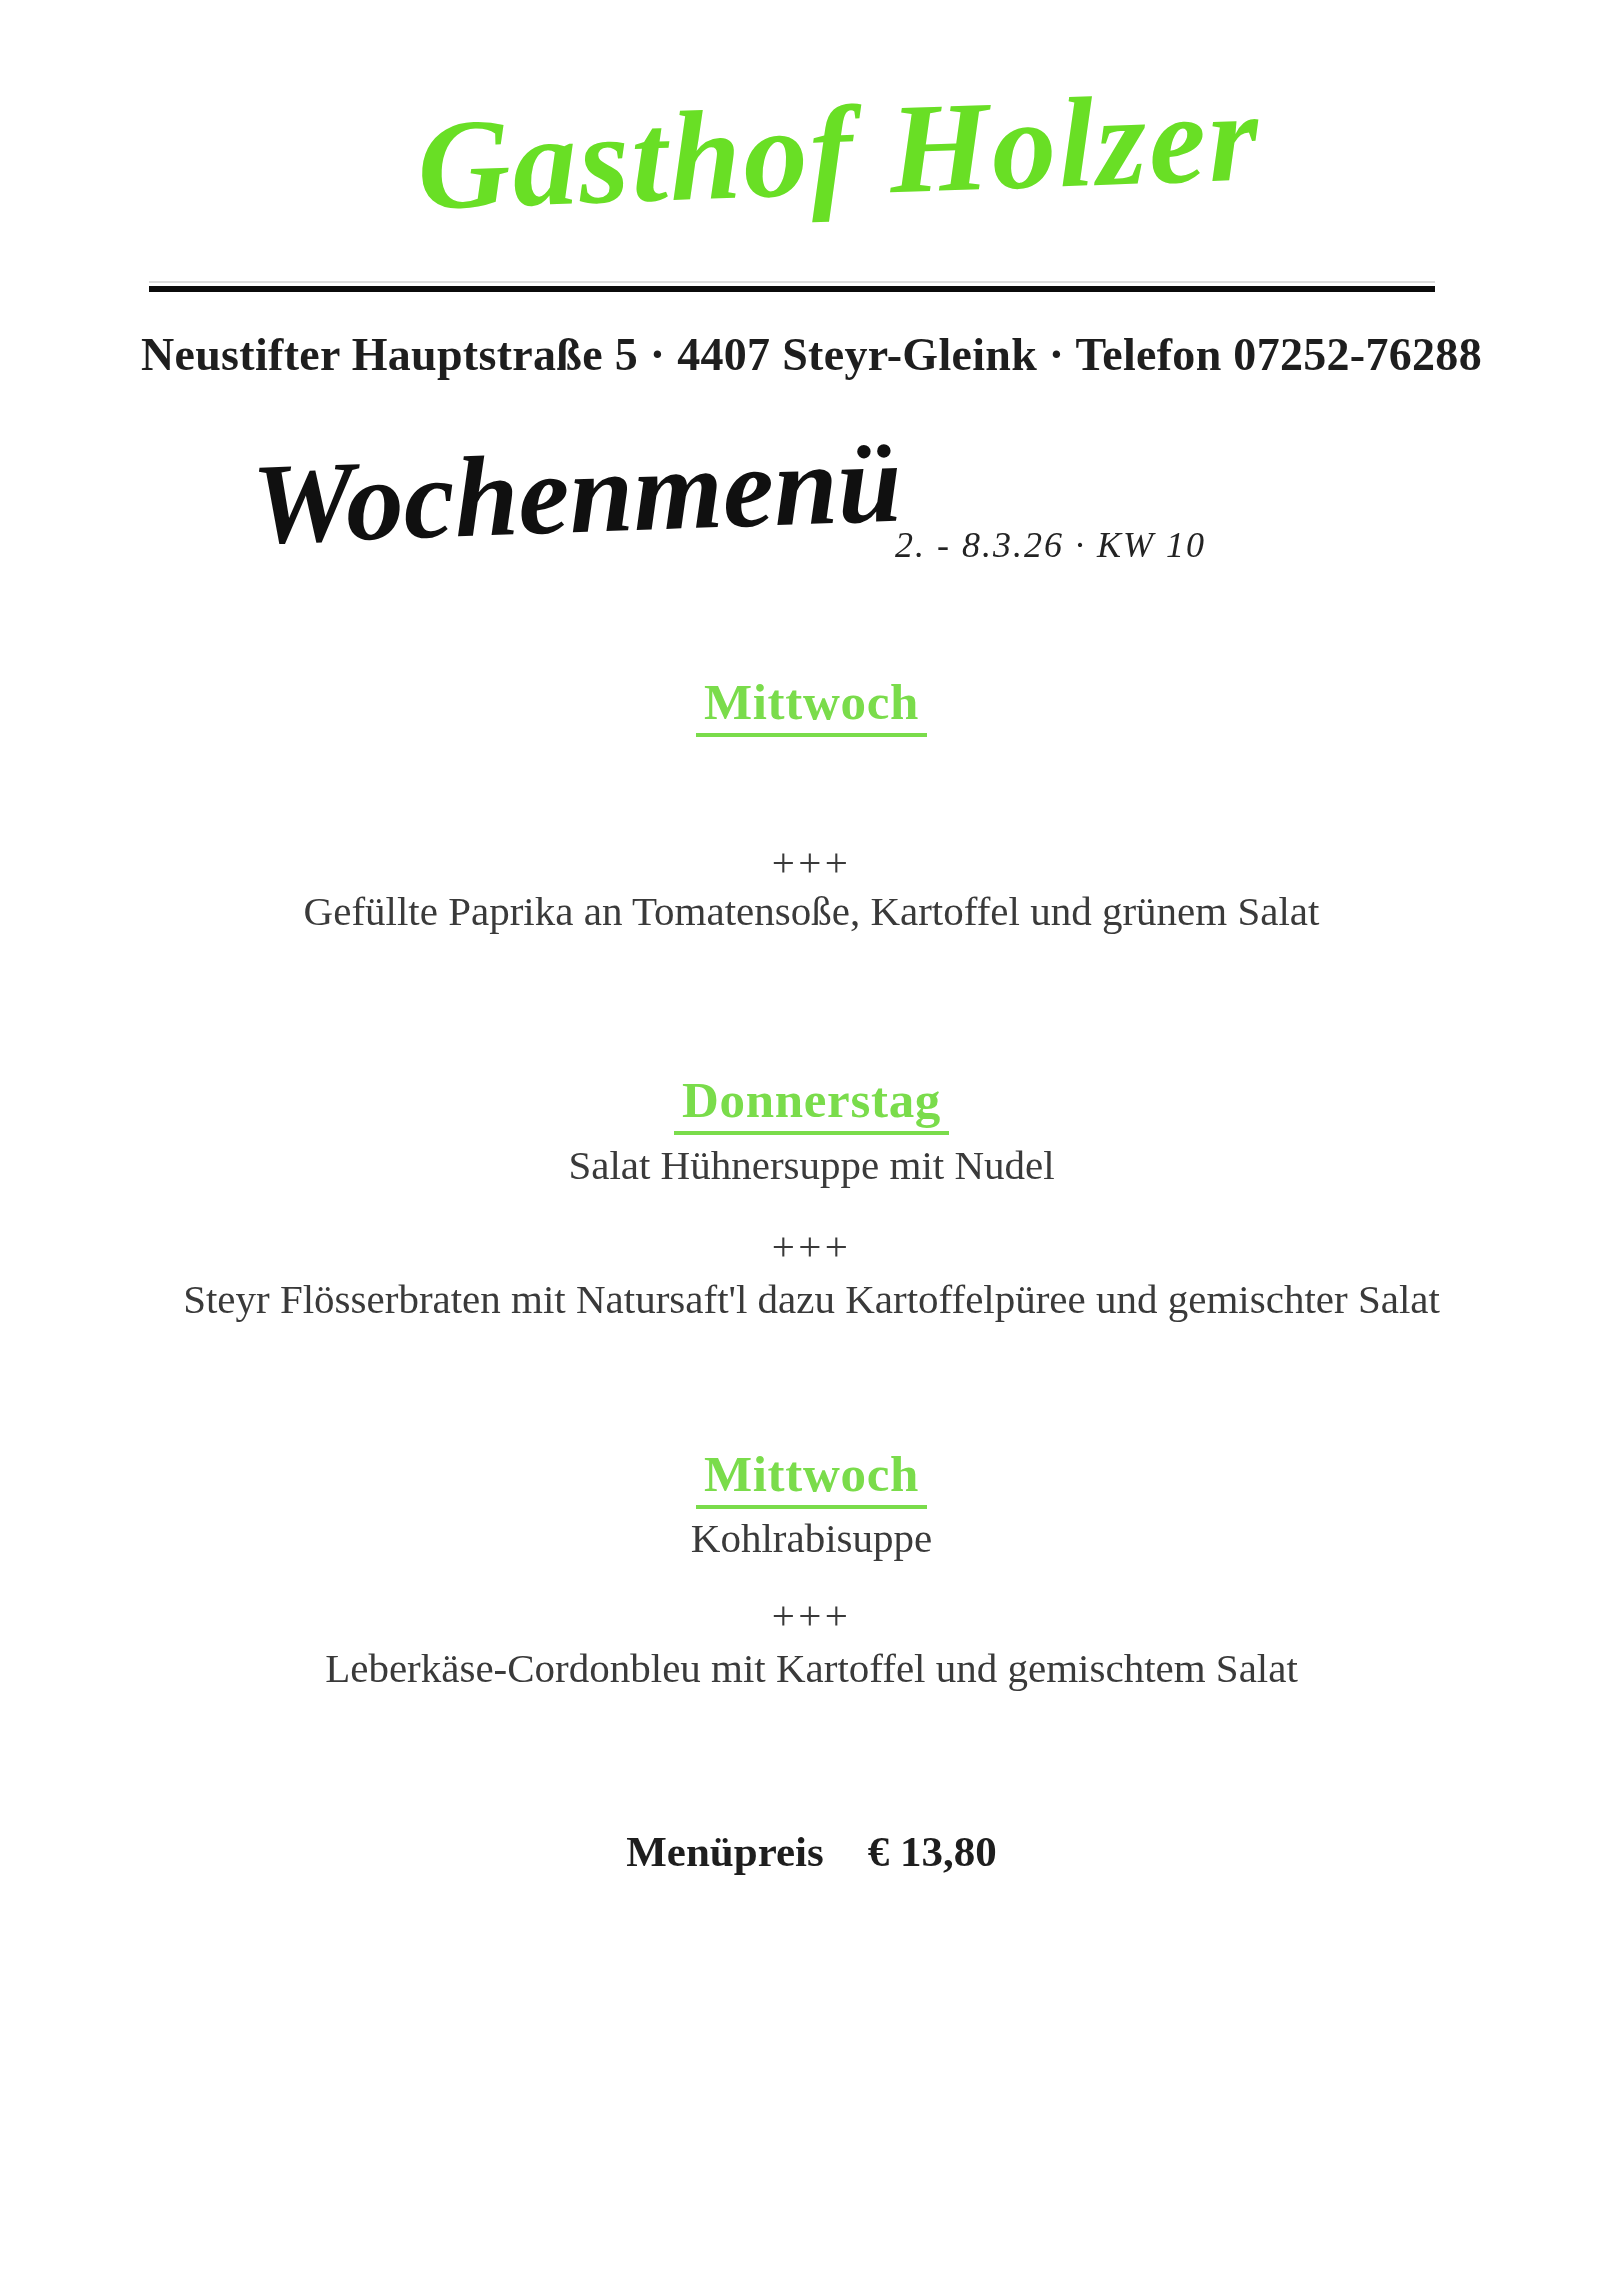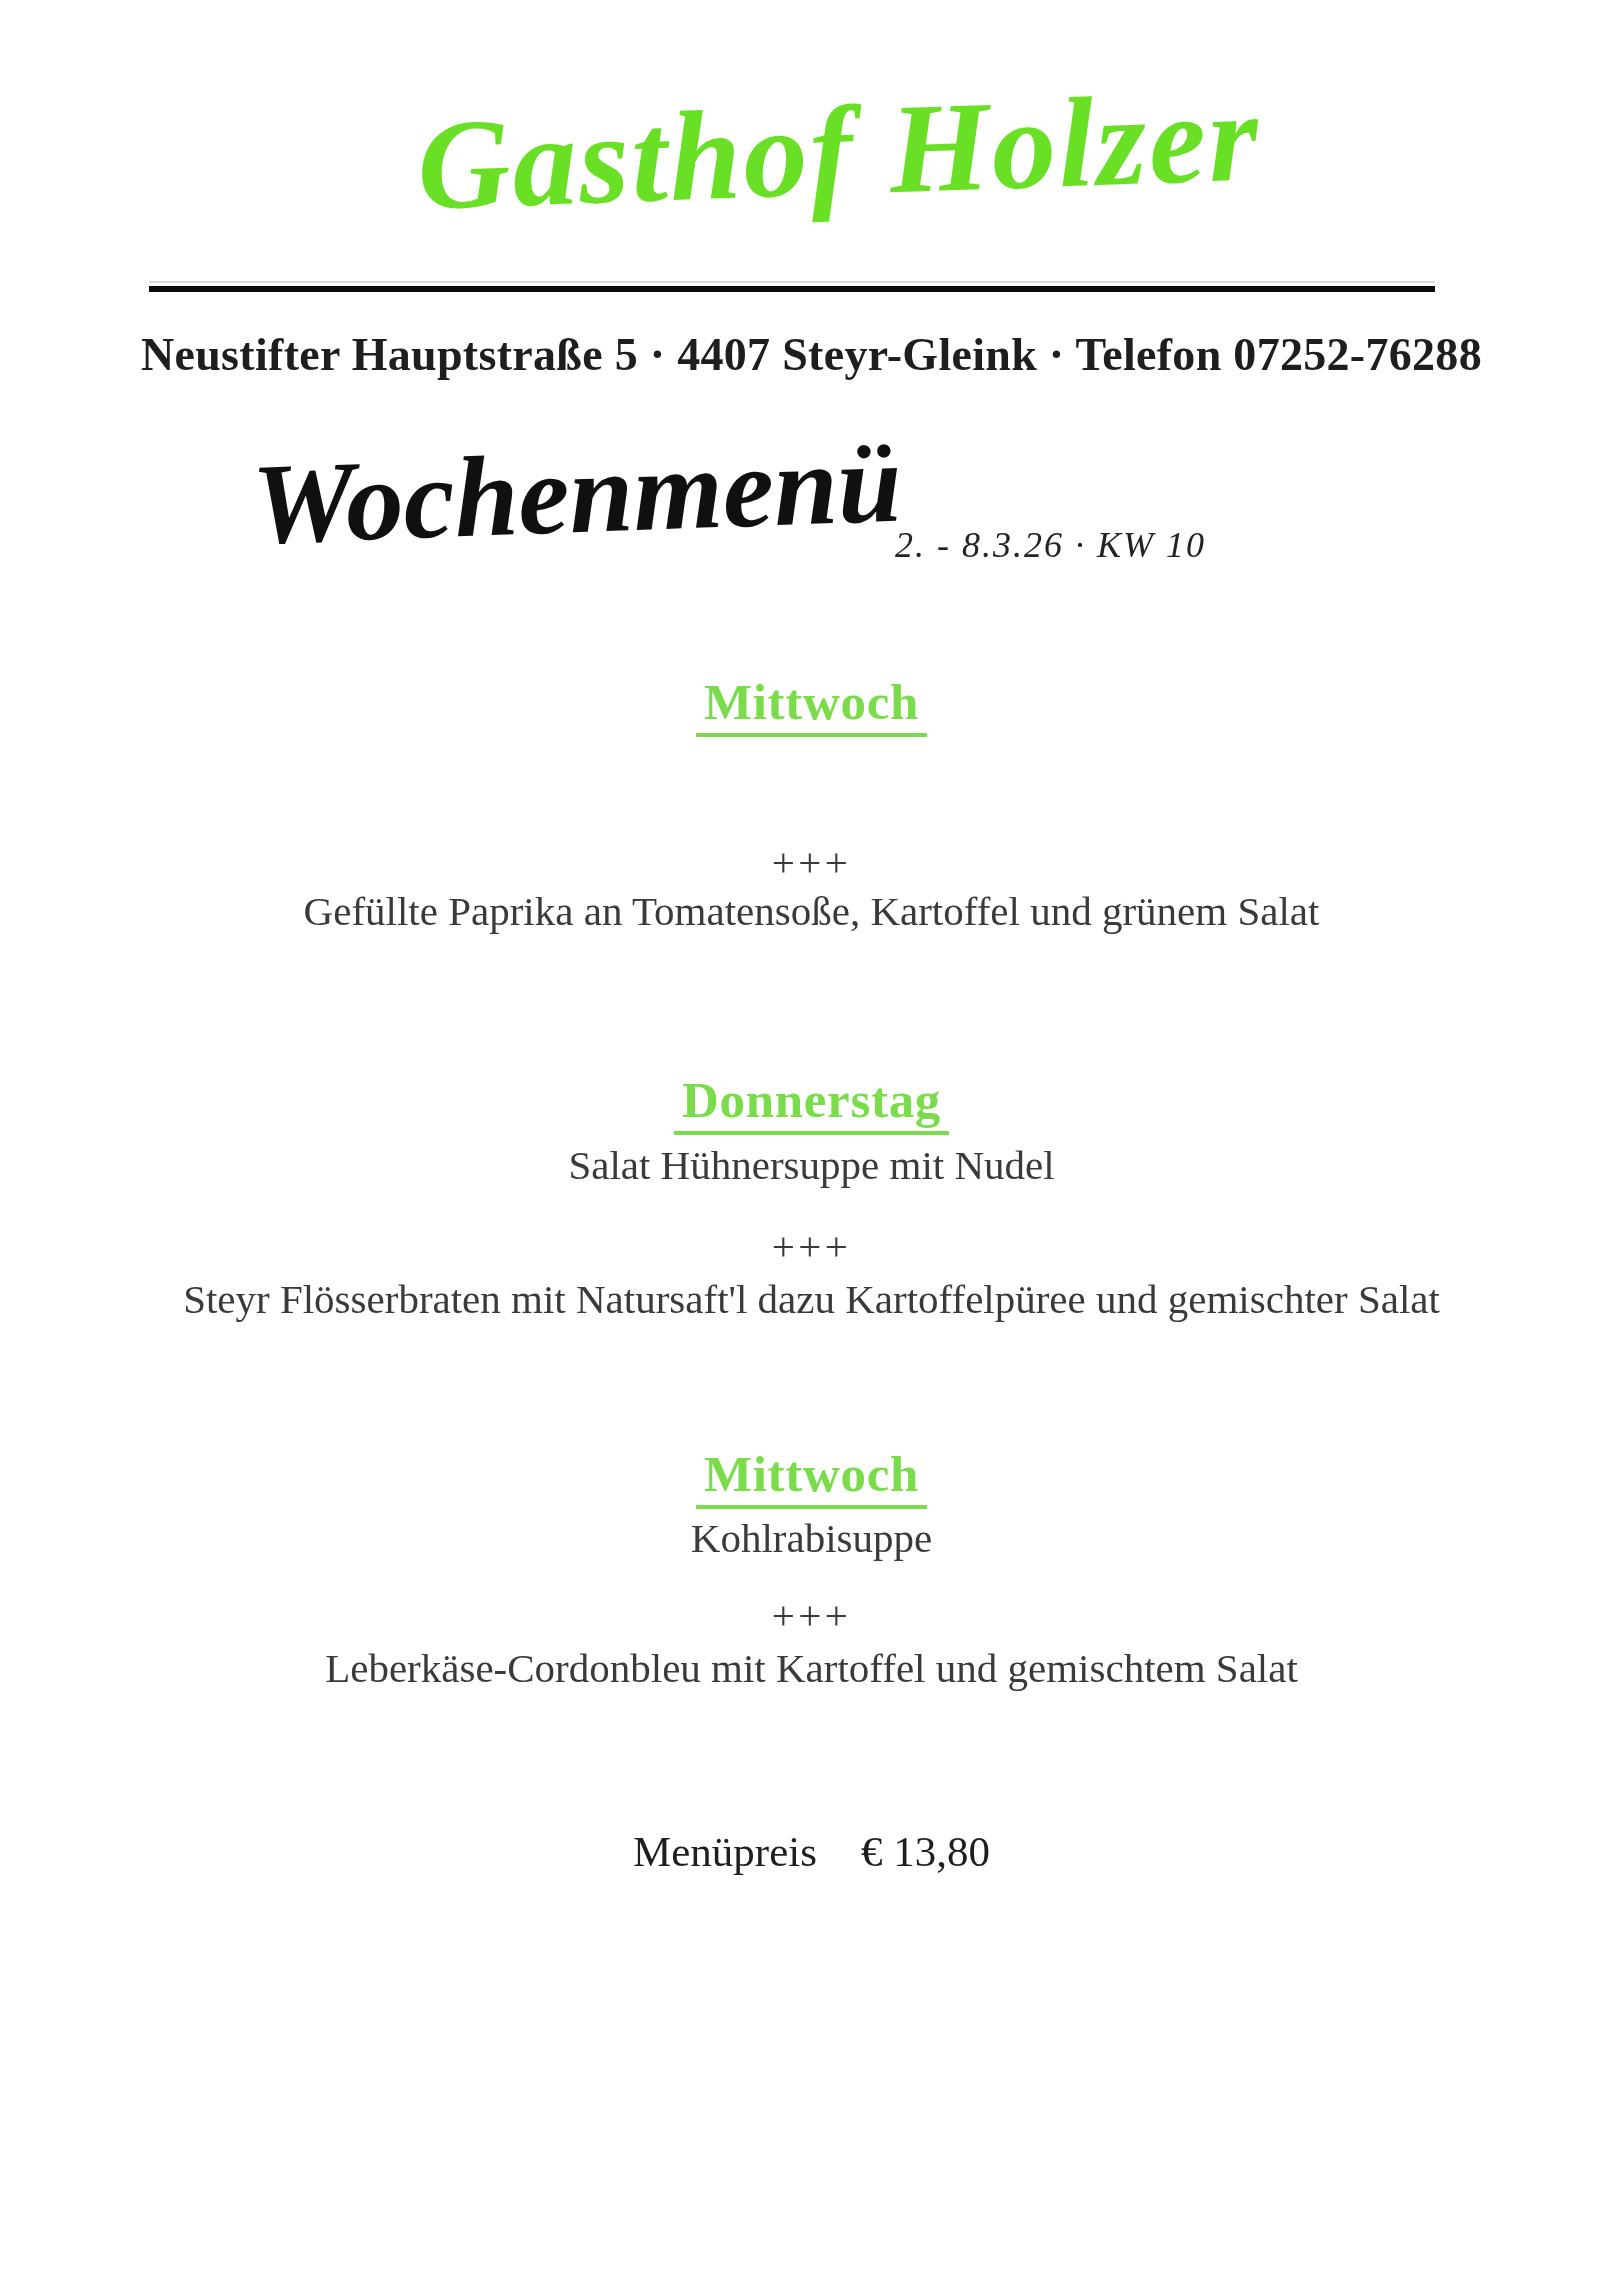--- a/index.html
+++ b/index.html
@@ -78,21 +78,21 @@
     color:var(--ink-body);
   }
   .sep{
     font-size:41px;letter-spacing:3.3px;
     color:var(--ink-body);
   }
   
   .price-row{
     position:absolute;top:1830px;left:0;width:100%;
     display:flex;justify-content:center;align-items:flex-start;gap:44px;
-    font-weight:normal;font-size:43px;line-height:1;
+    font-weight:bold;font-size:43px;line-height:1;
     color:var(--ink-strong);
     white-space:nowrap;
   }
 </style>
 </head>
 <body>
 
 <div class="page">
 
   <div class="logo-script">Gasthof Holzer</div>

